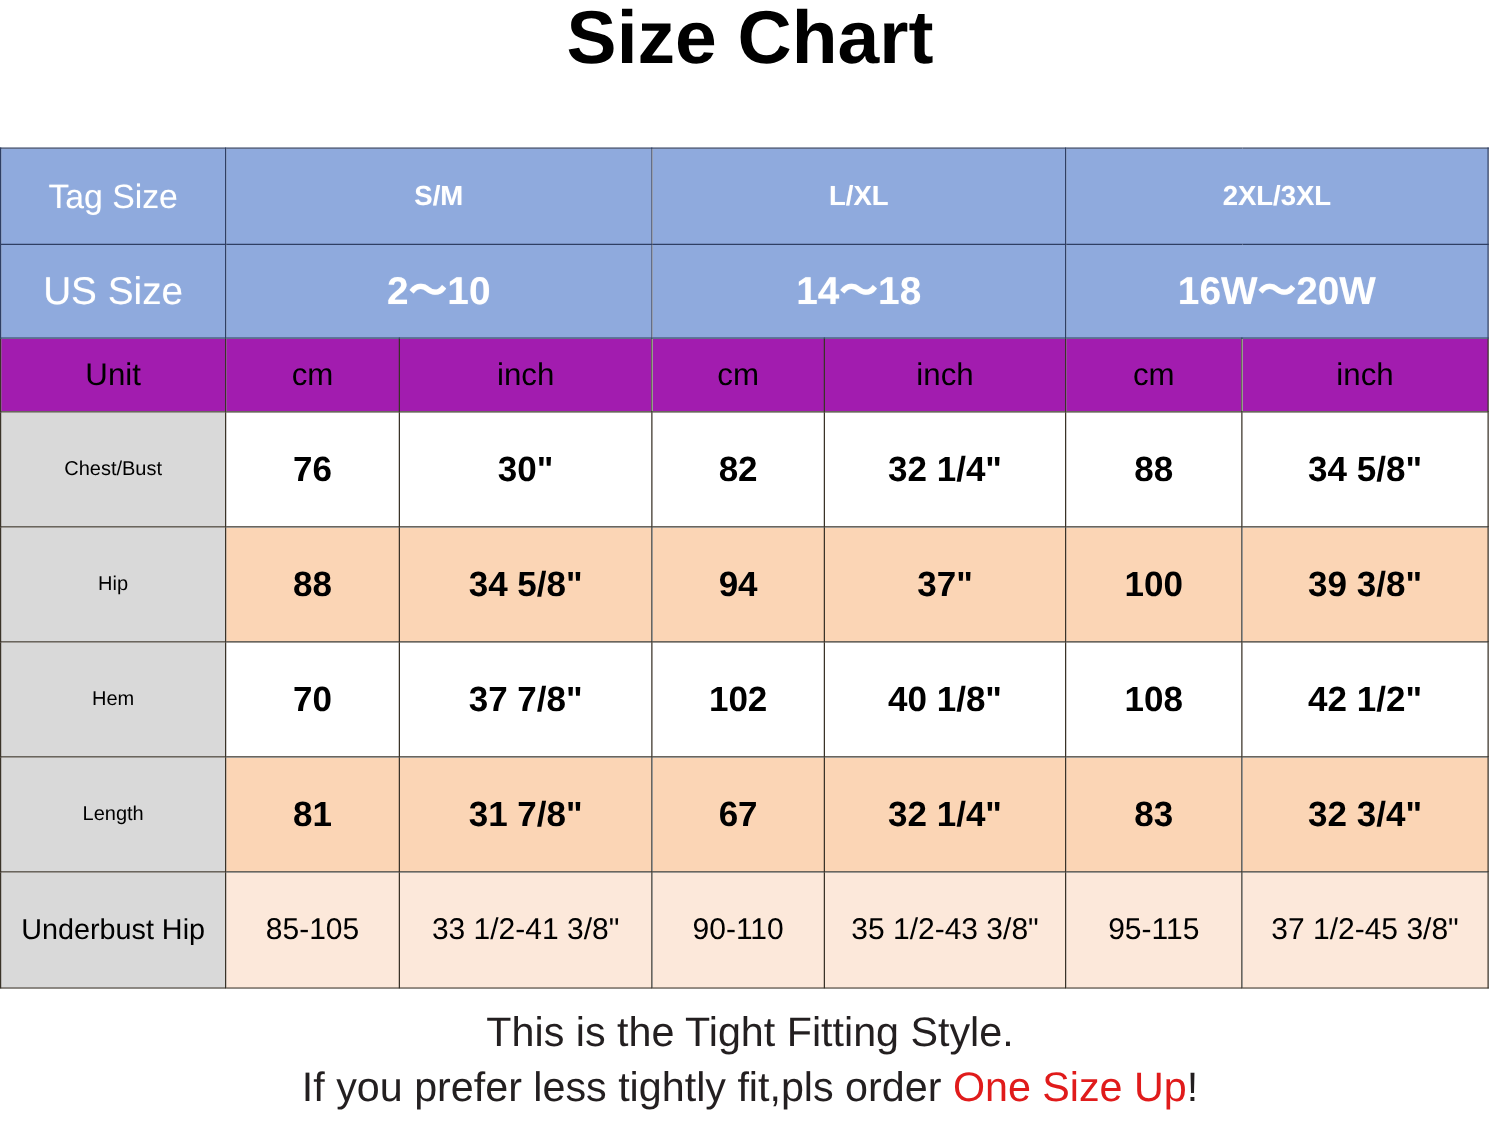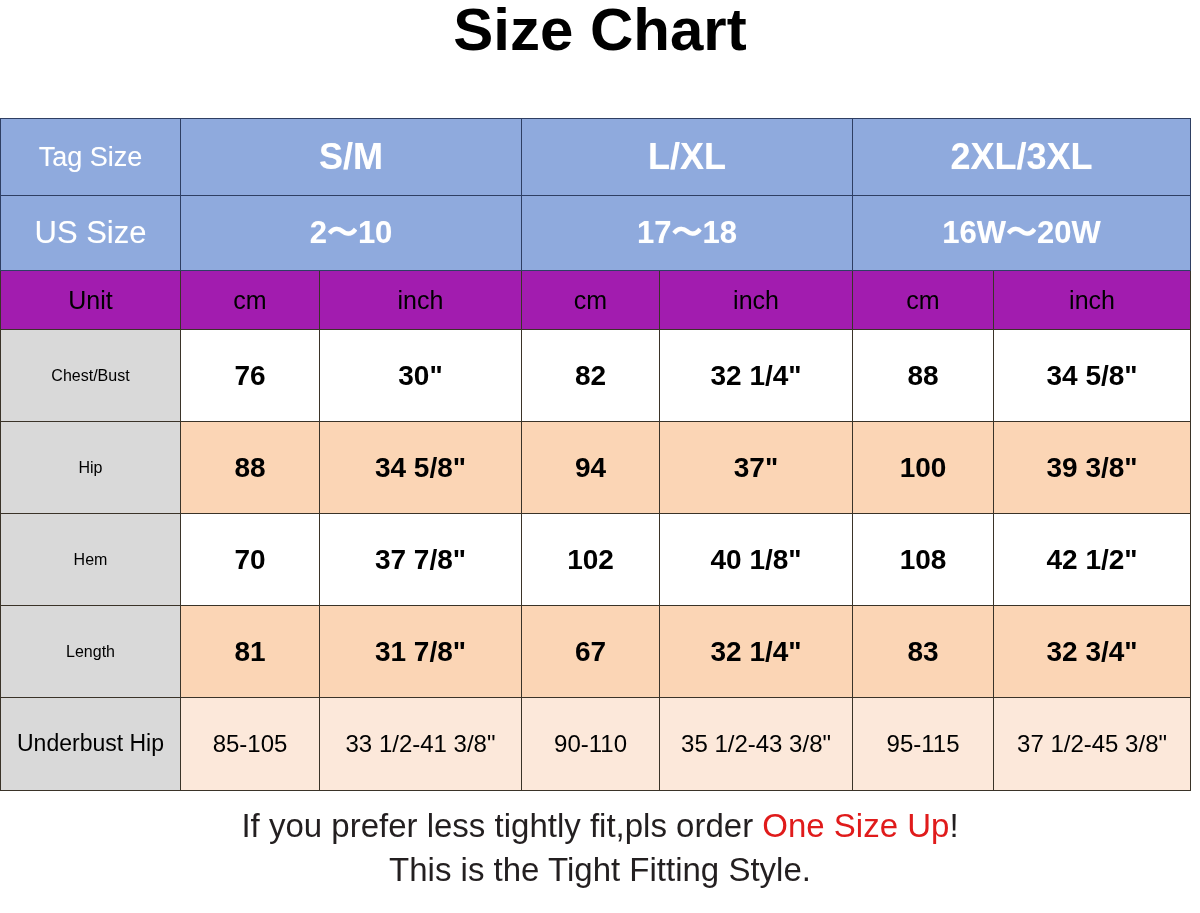--- a/index.html
+++ b/index.html
@@ -61,21 +61,21 @@
   col.c-cm2   { width: 138px; }
   col.c-in2   { width: 193px; }
   col.c-cm3   { width: 141px; }
   col.c-in3   { width: 197px; }
 
   
   .hdr-row td {
     background: #8faadd;
     color: #ffffff;
     font-weight: bold;
-    font-size: 36px;
+    font-size: 22px;
     height: 68px;
     border: 1px solid #2f3f63;
     text-shadow: 0 0 1px rgba(255,255,255,0.35);
   }
   .hdr-row td.lbl {
     font-size: 27px;
     font-weight: normal;
   }
   .hdr-row.row-us td {
     height: 66px;
@@ -168,21 +168,21 @@
       <tr class="hdr-row row-tag">
         <td class="lbl">Tag Size</td>
         <td colspan="2">S/M</td>
         <td colspan="2">L/XL</td>
         <td colspan="2">2XL/3XL</td>
       </tr>
 
       <tr class="hdr-row row-us">
         <td class="lbl">US Size</td>
         <td colspan="2">2〜10</td>
-        <td colspan="2">17〜18</td>
+        <td colspan="2">14〜18</td>
         <td colspan="2">16W〜20W</td>
       </tr>
 
       <tr class="unit-row">
         <td>Unit</td>
         <td>cm</td>
         <td>inch</td>
         <td>cm</td>
         <td>inch</td>
         <td>cm</td>
@@ -237,17 +237,17 @@
         <td class="data">90-110</td>
         <td class="data">35 1/2-43 3/8"</td>
         <td class="data">95-115</td>
         <td class="data">37 1/2-45 3/8"</td>
       </tr>
 
     </tbody>
   </table>
 
   <div class="footer">
+    <div class="footer-line">This is the Tight Fitting Style.</div>
     <div class="footer-line"><span>If you prefer less tightly fit,pls order </span><span class="emphasis">One Size Up</span><span>!</span></div>
-    <div class="footer-line">This is the Tight Fitting Style.</div>
   </div>
 
 </div>
 
 </body></html>

